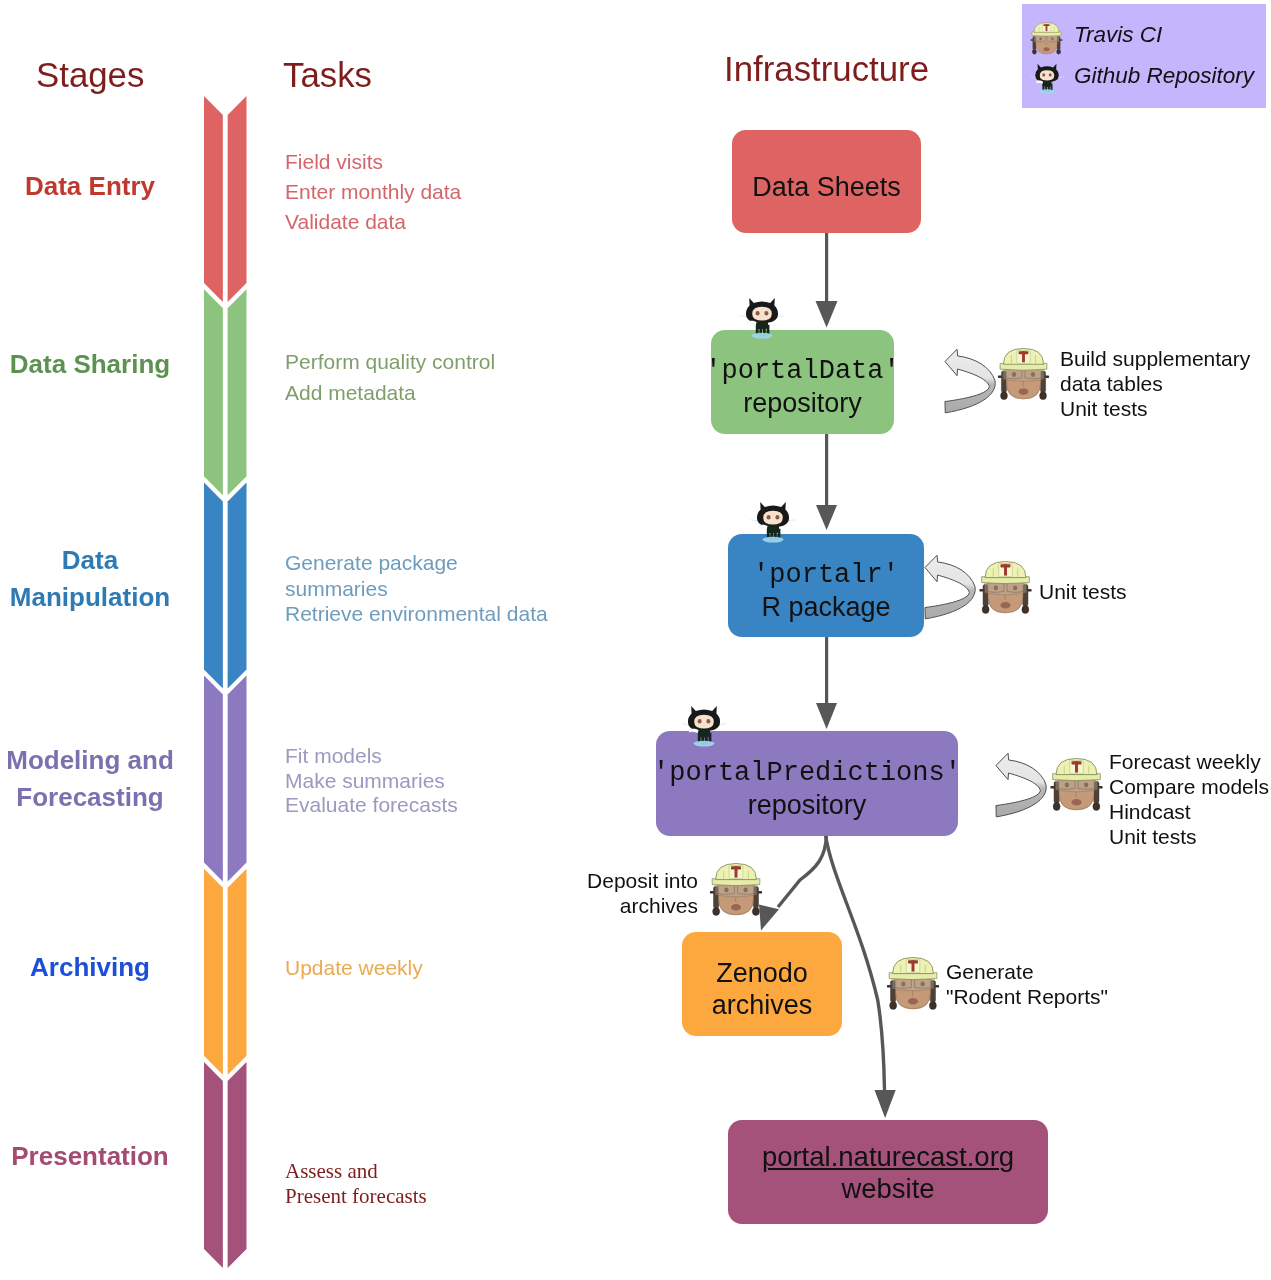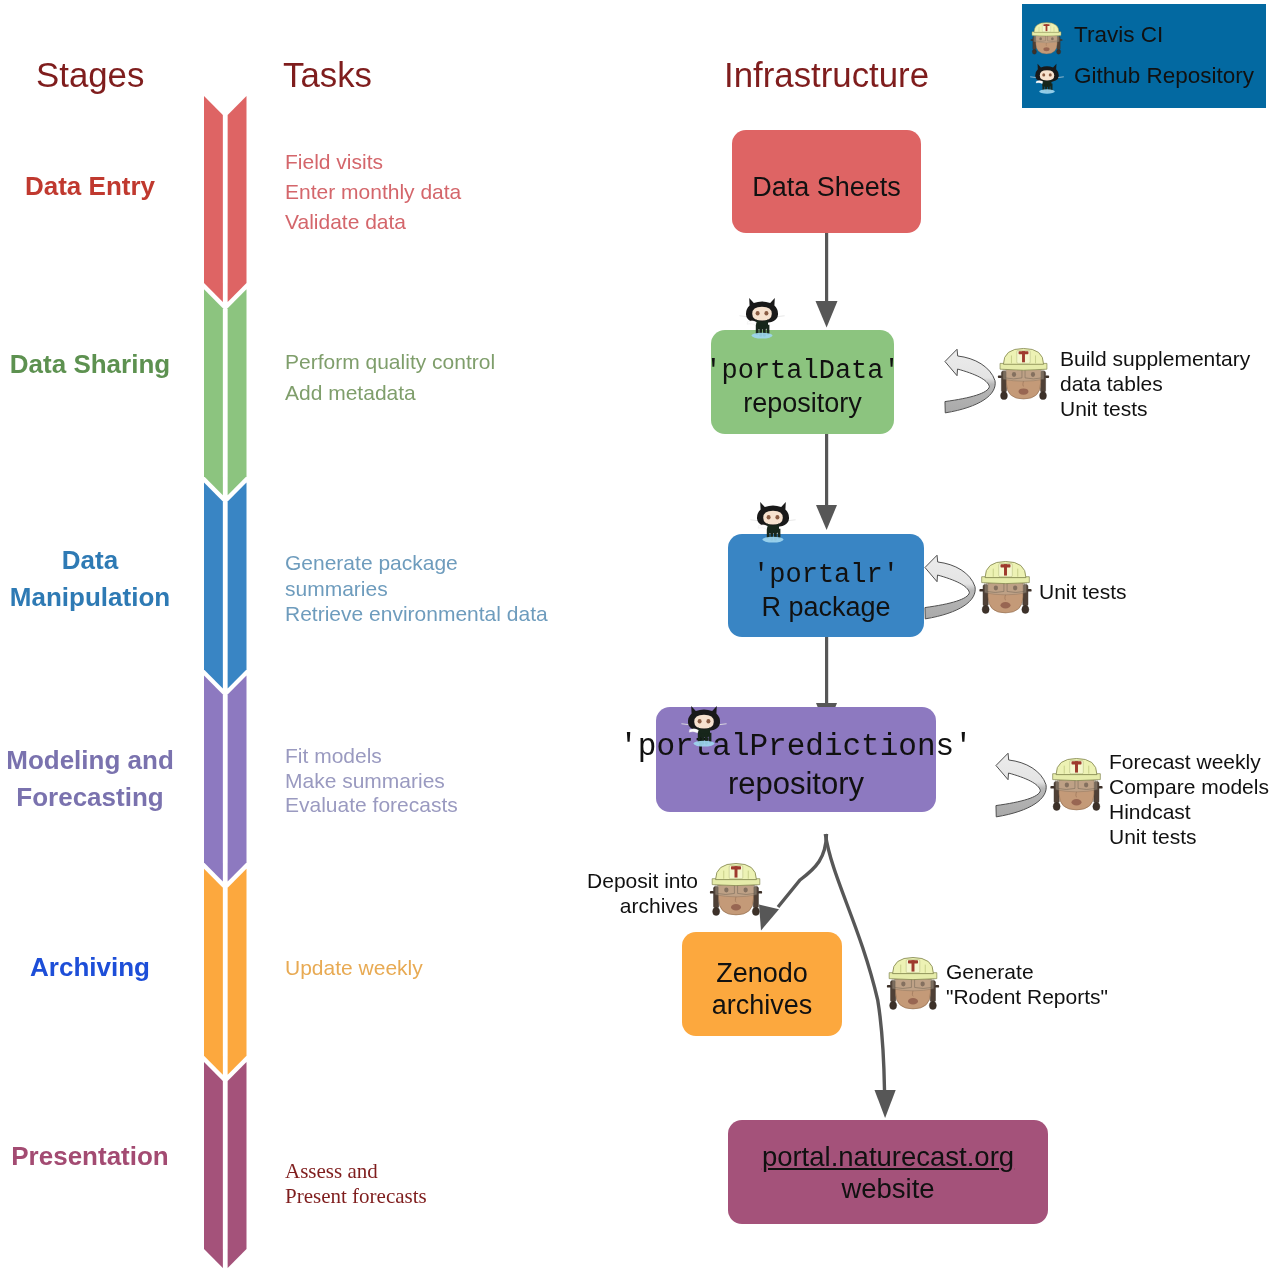--- a/index.html
+++ b/index.html
@@ -11,38 +11,38 @@
   .colhead{font-size:34.8px;color:#7f1d1d;white-space:nowrap;}
   .stagelabel{font-size:26px;font-weight:bold;text-align:center;line-height:37px;white-space:nowrap;}
   .tasklist{font-size:21px;line-height:31px;white-space:nowrap;}
   .node{border-radius:14px;display:flex;flex-direction:column;align-items:center;
         justify-content:center;color:#111;padding-top:12px;}
   .node .l1{white-space:nowrap;}
   .node .l2{white-space:nowrap;}
   .mono{font-family:"Liberation Mono",monospace;}
   .ann{font-size:21px;line-height:25px;color:#111;white-space:nowrap;}
   svg{display:block;overflow:visible;}
-  #legend{position:absolute;background:#0369a1;}
+  #legend{position:absolute;background:#c4b5fd;font-style:italic;}
   .leglabel{font-size:22.5px;color:#111;white-space:nowrap;}
   .looparrow{fill:url(#loopgrad);stroke:#4a4a4a;stroke-width:1.0;}
   .octocat{width:46px;height:42px;}
   .travis{width:50px;height:52px;}
   .octocat svg,.travis svg{width:100%;height:100%;display:block;}
   .node .l1{line-height:1.17;}
   .node .l2{line-height:1.17;}
   .underline{text-decoration:underline;text-decoration-thickness:2px;text-underline-offset:2px;}
 </style>
 </head>
 <body>
 
 <div id="stage">
 
   <div class="abs colhead" style="left:36px;top:55px;">Stages</div>
   <div class="abs colhead" style="left:283px;top:55px;">Tasks</div>
-  <div class="abs colhead" style="left:724px;top:55px;">Infrastructure</div>
+  <div class="abs colhead" style="left:724px;top:49px;">Infrastructure</div>
 
   <svg class="abs" style="left:0;top:0;" width="1271" height="1280" viewBox="0 0 1271 1280">
     <g id="chevrons">
         <polygon points="204,96 222.85,115 222.85,302 204,283" fill="#de6464"></polygon>
         <polygon points="227.65,115 246.5,96 246.5,283 227.65,302" fill="#de6464"></polygon>
         <polygon points="204,289.2 222.85,308.2 222.85,495.2 204,476.2" fill="#8cc47f"></polygon>
         <polygon points="227.65,308.2 246.5,289.2 246.5,476.2 227.65,495.2" fill="#8cc47f"></polygon>
         <polygon points="204,482.4 222.85,501.4 222.85,688.4 204,669.4" fill="#3985c4"></polygon>
         <polygon points="227.65,501.4 246.5,482.4 246.5,669.4 227.65,688.4" fill="#3985c4"></polygon>
         <polygon points="204,675.5999999999999 222.85,694.5999999999999 222.85,881.5999999999999 204,862.5999999999999" fill="#8d79c0"></polygon>
@@ -157,21 +157,21 @@
       <div class="l1">Data Sheets</div>
     </div>
   <div class="abs node" style="left: 711px; top: 330px; width: 183px; height: 104px; font-size: 27px; background: rgb(140, 196, 127);">
       <div class="l1 mono">'portalData'</div>
       <div class="l2">repository</div>
     </div>
   <div class="abs node" style="left: 728px; top: 534px; width: 196px; height: 103px; font-size: 27px; background: rgb(57, 133, 196);">
       <div class="l1 mono">'portalr'</div>
       <div class="l2">R package</div>
     </div>
-  <div class="abs node" style="left: 656px; top: 707px; width: 280px; height: 105px; font-size: 31px; background: rgb(141, 121, 192);">
+  <div class="abs node" style="left: 656px; top: 731px; width: 302px; height: 105px; font-size: 27px; background: rgb(141, 121, 192);">
       <div class="l1 mono">'portalPredictions'</div>
       <div class="l2">repository</div>
     </div>
   <div class="abs node" style="left: 682px; top: 932px; width: 160px; height: 104px; font-size: 27px; background: rgb(252, 168, 62);">
       <div class="l1">Zenodo</div>
       <div class="l2">archives</div>
     </div>
   <div class="abs node" style="left: 728px; top: 1120px; width: 320px; height: 104px; font-size: 27.5px; line-height: 1.16; padding-top: 2px; background: rgb(164, 82, 122);">
       <div class="l1 underline">portal.naturecast.org</div>
       <div class="l2">website</div>

